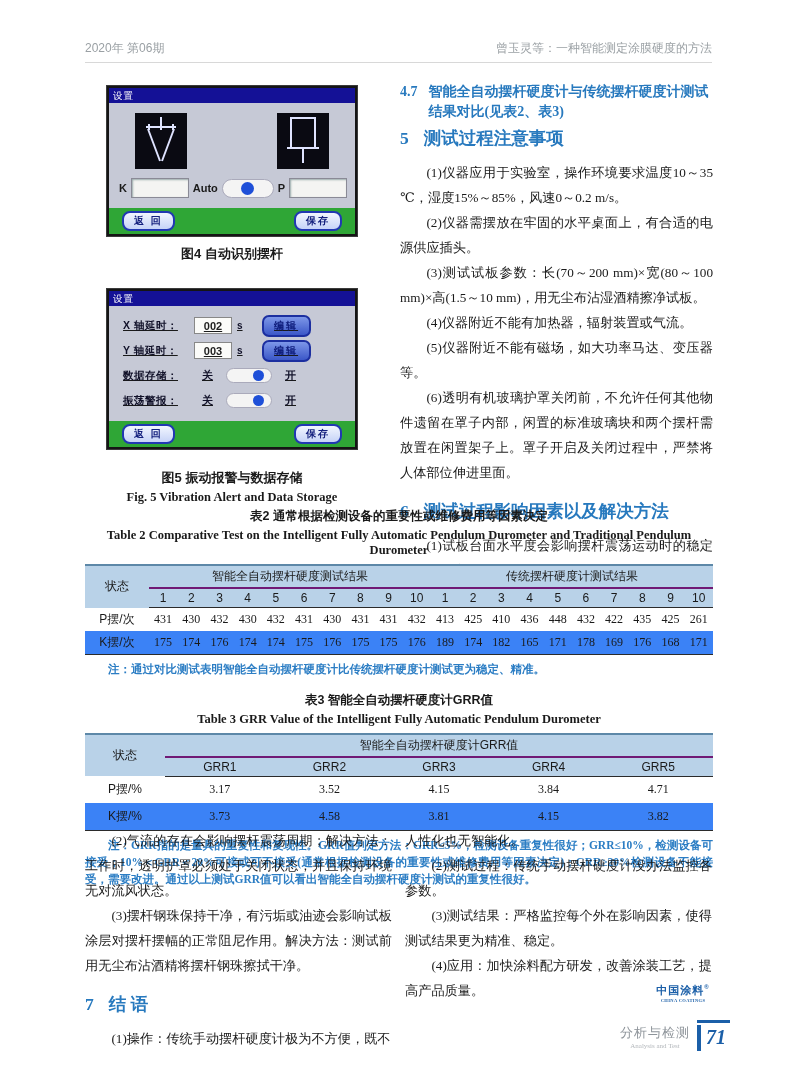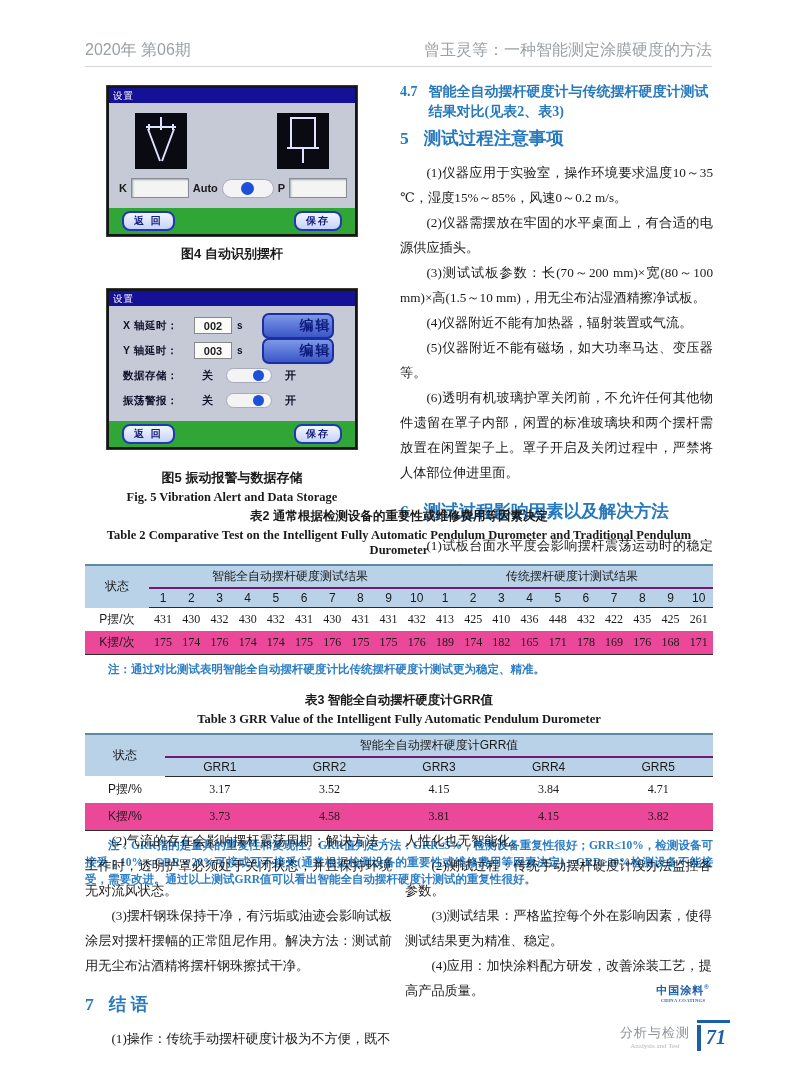--- a/index.html
+++ b/index.html
@@ -10,21 +10,21 @@
     font-family:"Liberation Serif","DejaVu Serif",serif;
     color:#1a1a1a;
   }
   .sans { font-family:"Liberation Sans","DejaVu Sans",sans-serif; }
 
   
   .runhead {
     position:absolute; left:85px; top:40px; width:627px;
     display:flex; justify-content:space-between; align-items:flex-end;
     padding-bottom:5px; border-bottom:1px solid #d8d8d8;
-    font-size:16px; color:#9aa0a4;
+    font-size:12px; color:#9aa0a4;
   }
 
   
   .figcol { position:absolute; left:85px; top:86px; width:310px; }
   .textcol { position:absolute; left:400px; top:82px; width:313px; }
   .bottomcols { position:absolute; left:85px; top:828px; width:628px; display:flex; gap:13px; }
   .bcol { width:307px; }
 
   p.body { font-size:13.2px; line-height:25px; text-align:justify; text-indent:2em; }
   p.noindent { text-indent:0; }
@@ -47,28 +47,28 @@
   
   .fig4-panels { display:flex; justify-content:space-between; padding:10px 26px 0 26px; }
   .blackpanel { width:52px; height:56px; background:#0a0a12; display:flex; align-items:center; justify-content:center; }
   .fig4-controls { display:flex; align-items:center; gap:4px; padding:9px 8px 10px 10px; font-size:11px; font-weight:bold; }
   .devinput { height:20px; background:#f4f4f2; border:1px solid #8a8a96; box-shadow:inset 1px 1px 2px #9aa; flex:1; }
   .toggle { width:52px; height:19px; background:#f4f4f4; border-radius:10px; border:1px solid #aab; position:relative; flex:0 0 auto; }
   .toggle .dot { position:absolute; top:2px; width:13px; height:13px; border-radius:50%; background:#1e4fd8; }
   .dot.center { left:50%; margin-left:-7px; }
   .dot.right { left:58%; }
   
-  .fig5-rows { padding:7px 3px 8px 14px; }
+  .fig5-rows { padding:7px 3px 8px 14px;text-decoration:underline; }
   .f5row { display:flex; align-items:center; gap:5px; height:25px; font-size:10.5px; font-weight:bold; color:#101028; }
   .f5label { width:66px; letter-spacing:0.5px; }
   .valbox { width:38px; height:17px; background:#fbfbf9; border:1px solid #888; font-size:11px; font-weight:bold; text-align:center; line-height:16px; color:#222; }
   .unit { font-size:10px; font-weight:bold; }
   .btn-edit {
-    margin-left:14px; font-size:14px; font-weight:bold; color:#0d1b7a; letter-spacing:2px;
-    width:72px; text-align:right; padding:2px 0; border-radius:7px;
+    margin-left:14px; font-size:10px; font-weight:bold; color:#0d1b7a; letter-spacing:2px;
+    width:49px; text-align:center; padding:2px 0; border-radius:7px;
     border:2px solid #1c2fa0; background:linear-gradient(#7d97e8,#3b57c8);
     font-family:"Liberation Sans","DejaVu Sans",sans-serif;
   }
   .onoff { font-size:11px; font-weight:bold; margin:0 8px; }
   .toggle.small { width:46px; height:15px; }
   .toggle.small .dot { width:11px; height:11px; top:1px; }
 
   .cap-cn { text-align:center; font-weight:bold; font-size:13px; margin-top:9px; font-family:"Liberation Sans","DejaVu Sans",sans-serif; }
   .cap-en { text-align:center; font-weight:bold; font-size:12.5px; margin-top:3px; }
   .cap-gap { margin-top:20px; }
@@ -77,21 +77,21 @@
   .tables { position:absolute; left:85px; top:508px; width:628px; }
   .tbl-title-cn { text-align:center; font-weight:bold; font-size:12.5px; font-family:"Liberation Sans","DejaVu Sans",sans-serif; }
   .tbl-title-en { text-align:center; font-weight:bold; font-size:12.5px; margin:3px 0 6px 0; }
   table { width:100%; border-collapse:collapse; table-layout:fixed; font-size:12px; }
   th,td { text-align:center; font-weight:normal; padding:2px 0; }
   thead th { background:#b9d2e8; font-family:"Liberation Sans","DejaVu Sans",sans-serif; }
   table { border-top:2px solid #5d88a8; border-bottom:1.5px solid #2b2b2b; }
   thead tr:last-child th { border-bottom:1.2px solid #2b2b2b; }
   th.group { border-bottom:2px solid #701a75;margin-top:32px; }
   tbody td { padding:3px 0; }
-  tbody tr.alt { background:#ec4899; }
+  tbody tr.alt { background:#3b82f6; }
   td.rowlabel { font-family:"Liberation Sans","DejaVu Sans",sans-serif; }
   .tbl-note { color:#2b7dc4; font-weight:600; font-size:11.5px; line-height:17px; text-indent:2em; text-align:justify; margin:6px 0 14px 0; }
   .t3 tbody td { padding:5px 0; }
 
   
   .logo { position:absolute; left:652px; top:983px; width:62px; text-align:center; color:#1b5fa8; }
   .logo-cn { font-size:11px; font-weight:bold; letter-spacing:1px; font-family:"Liberation Sans","DejaVu Sans",sans-serif; }
   .logo-cn sup { font-size:6px; }
   .logo-en { font-size:5px; font-weight:bold; letter-spacing:0.4px; transform:scale(0.9); }
   .pagetab { position:absolute; left:620px; top:1020px; display:flex; align-items:flex-start; }

